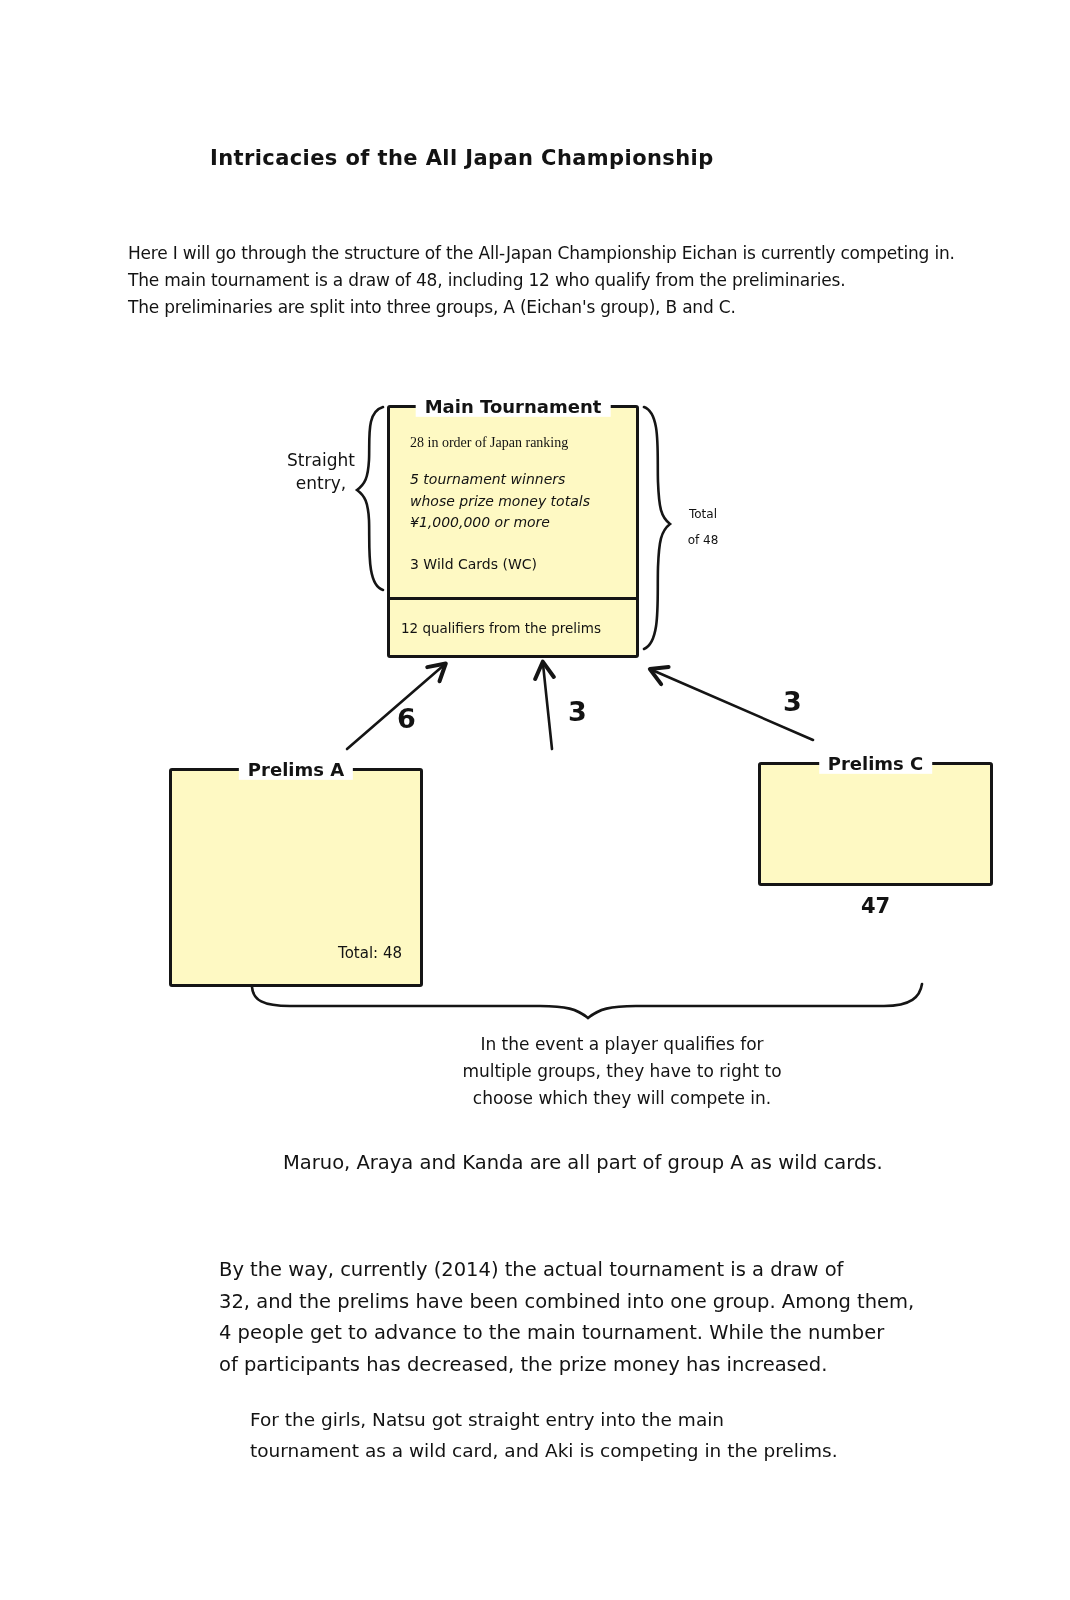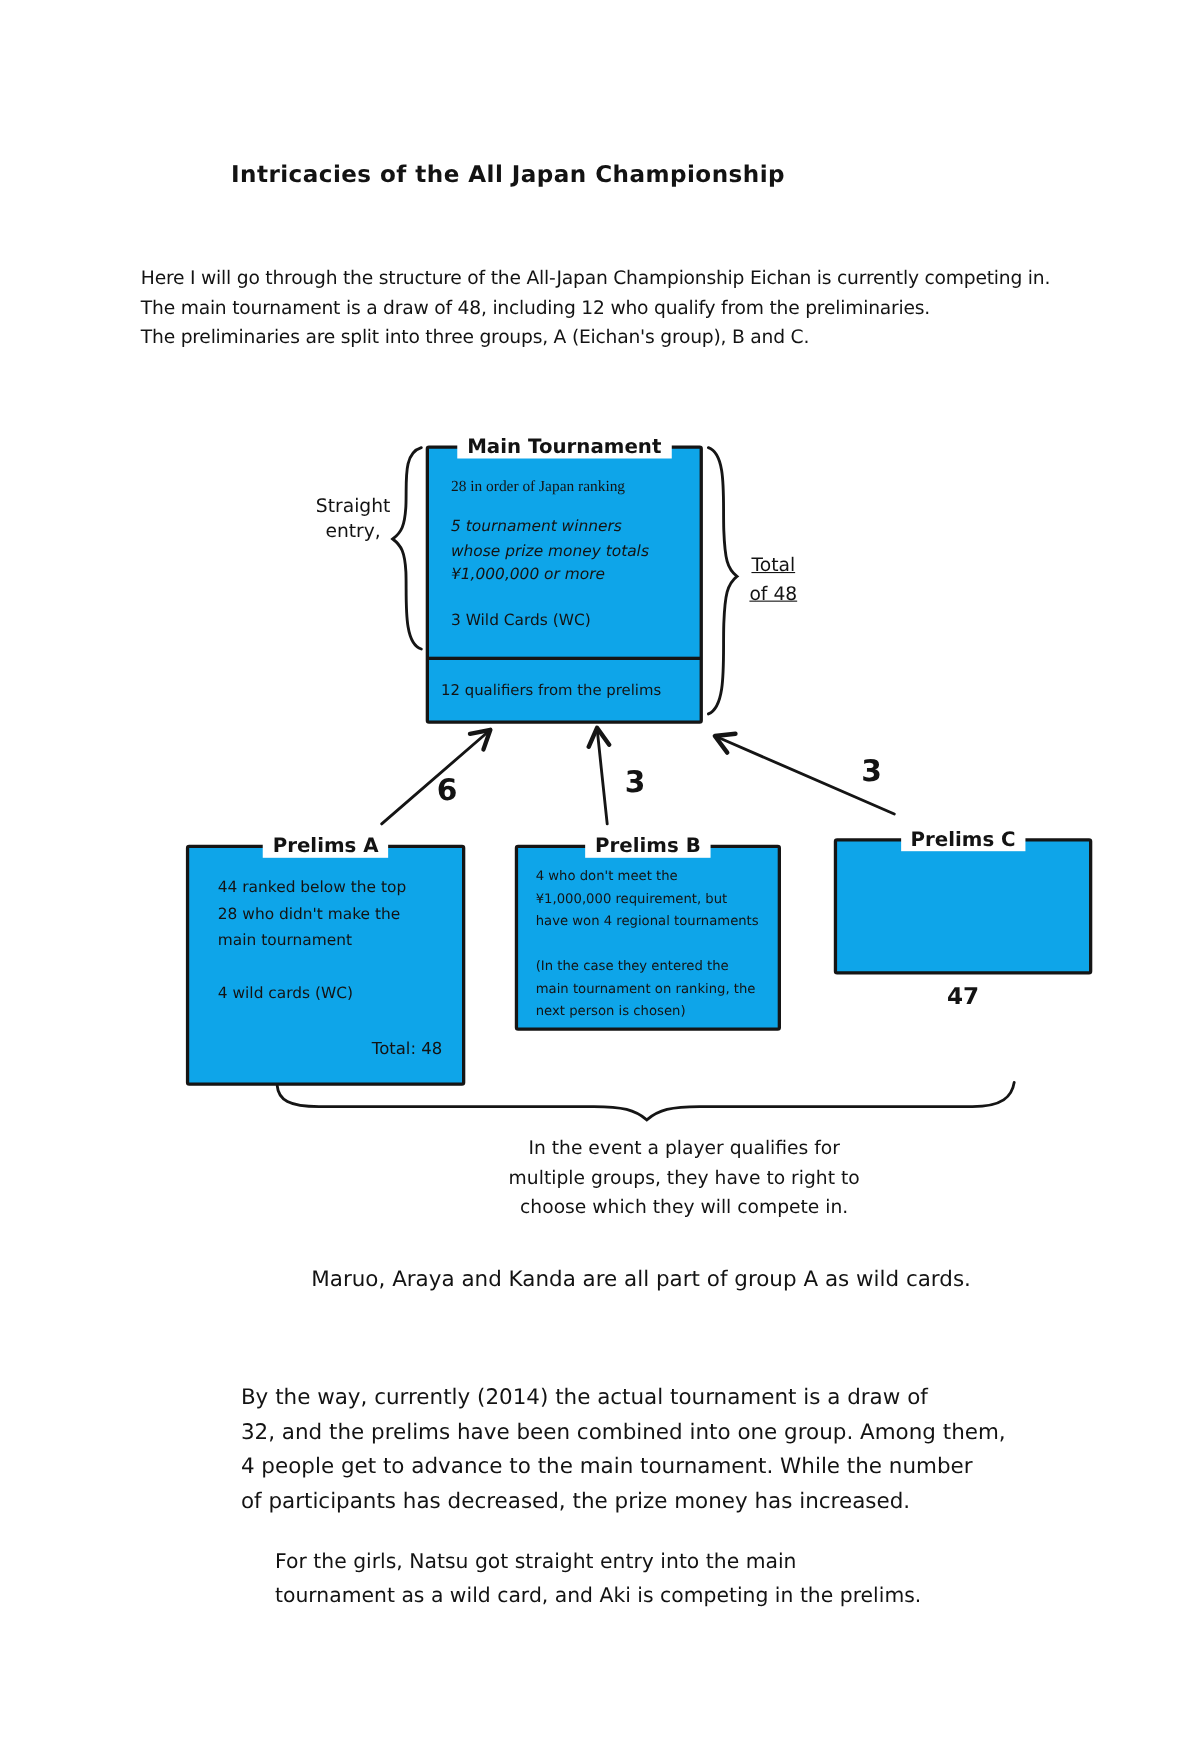--- a/index.html
+++ b/index.html
@@ -24,21 +24,21 @@
     left: 128px; top: 240px;
     font-size: 17px; line-height: 27px; letter-spacing: -0.2px;
   }
 
   svg.diagram-layer { left: 0; top: 0; }
 
   .hbox {
     position: absolute;
     border: 3px solid #151515;
     border-radius: 3px;
-    background: #0ea5e9;
+    background: #fef9c3;
   }
   .box-title {
     position: absolute;
     top: 0; left: 50%;
     transform: translate(-50%, -58%);
     background: #ffffff;
     padding: 0 9px;
     font-weight: 700;
     white-space: nowrap;
     font-size: 18px;
@@ -46,21 +46,21 @@
 
   
   .main-box { left: 387px; top: 405px; width: 246px; height: 247px; }
   .main-item-0 { left: 20px; top: 27px;  font-size: 14px; font-family: Liberation Serif, serif; }
   .main-item-1 { left: 20px; top: 61px;  font-size: 14px; line-height: 21.5px; font-style: italic; }
   .main-item-2 { left: 20px; top: 148px; font-size: 14px; }
   .main-divider { position: absolute; left: -1px; right: -1px; top: 189px; border-top: 3px solid #151515; }
   .main-qualifiers { left: 11px; top: 212px; font-size: 13.5px; }
 
   .straight-entry { left: 282px; top: 449px; width: 78px; font-size: 17px; line-height: 23px; }
-  .total-48       { left: 666px; top: 501px; width: 74px; font-size: 17px; line-height: 26px; text-decoration: underline; }
+  .total-48       { left: 666px; top: 501px; width: 74px; font-size: 12px; line-height: 26px; }
 
   .arrow-label { font-size: 27px; font-weight: 600; }
   .arrow-label-a { left: 397px; top: 703px; }
   .arrow-label-b { left: 568px; top: 696px; }
   .arrow-label-c { left: 783px; top: 686px; }
 
   
   .prelims-a { left: 169px; top: 768px; width: 248px; height: 213px; }
   .prelims-a-body  { left: 26px; top: 24px; font-size: 14px; line-height: 24px; }
   .prelims-a-total { right: 18px; bottom: 22px; font-size: 15px; }
@@ -121,38 +121,23 @@
 entry,</div>
   <div class="abs total-48 pre center">Total
 of 48</div>
 
   <div class="abs arrow-label arrow-label-a">6</div>
   <div class="abs arrow-label arrow-label-b">3</div>
   <div class="abs arrow-label arrow-label-c">3</div>
 
   <div class="hbox prelims-a">
     <div class="box-title">Prelims A</div>
-    <div class="abs prelims-a-body pre">44 ranked below the top
-28 who didn't make the
-main tournament
-
-4 wild cards (WC)</div>
     <div class="abs prelims-a-total">Total: 48</div>
   </div>
 
-  <div class="hbox prelims-b">
-    <div class="box-title">Prelims B</div>
-    <div class="abs prelims-b-body pre">4 who don't meet the
-¥1,000,000 requirement, but
-have won 4 regional tournaments
-
-(In the case they entered the
-main tournament on ranking, the
-next person is chosen)</div>
-  </div>
 
   <div class="hbox prelims-c">
     <div class="box-title">Prelims C</div>
     <div class="abs prelims-c-count center">47</div>
   </div>
 
   <div class="abs brace-note pre center">In the event a player qualifies for
 multiple groups, they have to right to
 choose which they will compete in.</div>
 

